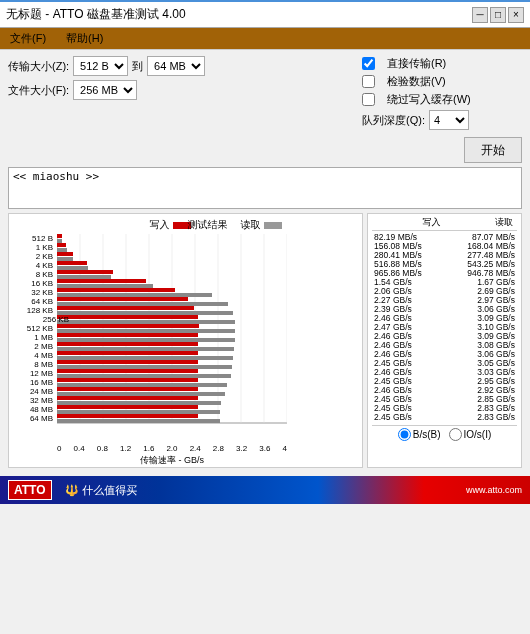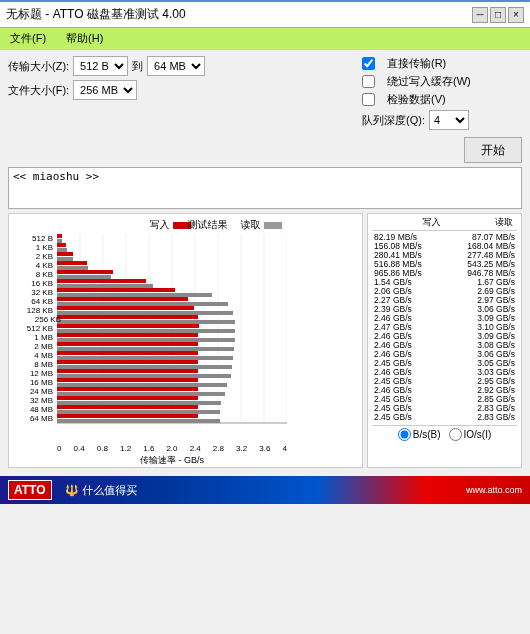--- a/index.html
+++ b/index.html
@@ -38,21 +38,21 @@
       border: 1px solid #999;
       display: flex;
       align-items: center;
       justify-content: center;
       font-size: 10px;
       cursor: pointer;
     }
 
     
     .menu-bar {
-      background: #bef264;
+      background: #a16207;
       border-bottom: 1px solid #ccc;
       display: flex;
       align-items: center;
       padding: 2px 6px;
       height: 22px;
       gap: 12px;
     }
     .menu-item {
       font-size: 11px;
       cursor: pointer;
@@ -282,25 +282,25 @@
       </div>
     </div>
 
     <div class="right-controls">
       <div class="checkbox-row">
         <input type="checkbox" checked="" style="">
         <label>直接传输(R)</label>
       </div>
       <div class="checkbox-row">
         <input type="checkbox" style="">
-        <label>绕过写入缓存(W)</label>
+        <label>检验数据(V)</label>
       </div>
       <div class="checkbox-row">
         <input type="checkbox" style="">
-        <label>检验数据(V)</label>
+        <label>绕过写入缓存(W)</label>
       </div>
       <div class="queue-row">
         <span>队列深度(Q):</span>
         <select class="queue-select">
           <option>4</option>
         </select>
       </div>
       <button class="start-btn" style="margin-top:4px;">开始</button>
     </div>
   </div>
@@ -446,21 +446,21 @@
     <div style="position: absolute; left: 4px; top: 20px; font-size: 8px;">
           <div style="position: absolute; top: 0px; left: 0px; width: 40px; text-align: right; font-size: 8px; height: 9px; line-height: 9px; white-space: nowrap;">512 B</div>
           <div style="position: absolute; top: 9px; left: 0px; width: 40px; text-align: right; font-size: 8px; height: 9px; line-height: 9px; white-space: nowrap;">1 KB</div>
           <div style="position: absolute; top: 18px; left: 0px; width: 40px; text-align: right; font-size: 8px; height: 9px; line-height: 9px; white-space: nowrap;">2 KB</div>
           <div style="position: absolute; top: 27px; left: 0px; width: 40px; text-align: right; font-size: 8px; height: 9px; line-height: 9px; white-space: nowrap;">4 KB</div>
           <div style="position: absolute; top: 36px; left: 0px; width: 40px; text-align: right; font-size: 8px; height: 9px; line-height: 9px; white-space: nowrap;">8 KB</div>
           <div style="position: absolute; top: 45px; left: 0px; width: 40px; text-align: right; font-size: 8px; height: 9px; line-height: 9px; white-space: nowrap;">16 KB</div>
           <div style="position: absolute; top: 54px; left: 0px; width: 40px; text-align: right; font-size: 8px; height: 9px; line-height: 9px; white-space: nowrap;">32 KB</div>
           <div style="position: absolute; top: 63px; left: 0px; width: 40px; text-align: right; font-size: 8px; height: 9px; line-height: 9px; white-space: nowrap;">64 KB</div>
           <div style="position: absolute; top: 72px; left: 0px; width: 40px; text-align: right; font-size: 8px; height: 9px; line-height: 9px; white-space: nowrap;">128 KB</div>
-          <div style="position: absolute; top: 81px; left: 8px; width: 40px; text-align: right; font-size: 8px; height: 9px; line-height: 9px; white-space: nowrap;">256 KB</div>
+          <div style="position: absolute; top: 81px; left: 16px; width: 40px; text-align: right; font-size: 8px; height: 9px; line-height: 9px; white-space: nowrap;">256 KB</div>
           <div style="position: absolute; top: 90px; left: 0px; width: 40px; text-align: right; font-size: 8px; height: 9px; line-height: 9px; white-space: nowrap;">512 KB</div>
           <div style="position: absolute; top: 99px; left: 0px; width: 40px; text-align: right; font-size: 8px; height: 9px; line-height: 9px; white-space: nowrap;">1 MB</div>
           <div style="position: absolute; top: 108px; left: 0px; width: 40px; text-align: right; font-size: 8px; height: 9px; line-height: 9px; white-space: nowrap;">2 MB</div>
           <div style="position: absolute; top: 117px; left: 0px; width: 40px; text-align: right; font-size: 8px; height: 9px; line-height: 9px; white-space: nowrap;">4 MB</div>
           <div style="position: absolute; top: 126px; left: 0px; width: 40px; text-align: right; font-size: 8px; height: 9px; line-height: 9px; white-space: nowrap;">8 MB</div>
           <div style="position: absolute; top: 135px; left: 0px; width: 40px; text-align: right; font-size: 8px; height: 9px; line-height: 9px; white-space: nowrap;">12 MB</div>
           <div style="position: absolute; top: 144px; left: 0px; width: 40px; text-align: right; font-size: 8px; height: 9px; line-height: 9px; white-space: nowrap;">16 MB</div>
           <div style="position: absolute; top: 153px; left: 0px; width: 40px; text-align: right; font-size: 8px; height: 9px; line-height: 9px; white-space: nowrap;">24 MB</div>
           <div style="position: absolute; top: 162px; left: 0px; width: 40px; text-align: right; font-size: 8px; height: 9px; line-height: 9px; white-space: nowrap;">32 MB</div>
           <div style="position: absolute; top: 171px; left: 0px; width: 40px; text-align: right; font-size: 8px; height: 9px; line-height: 9px; white-space: nowrap;">48 MB</div>

